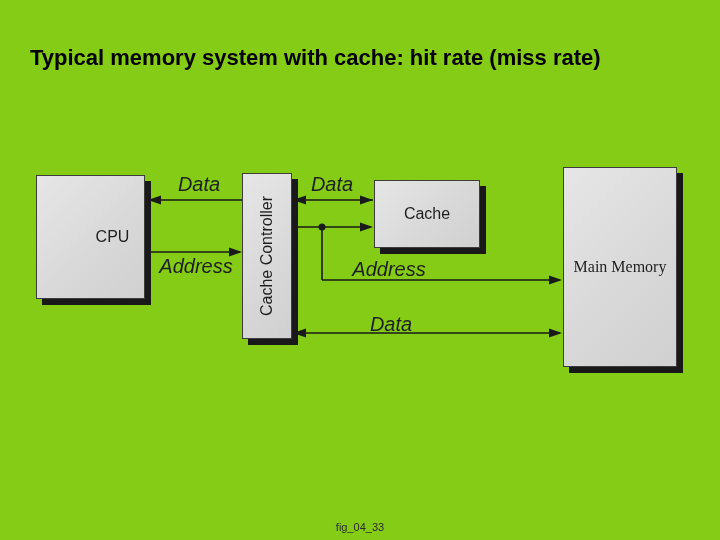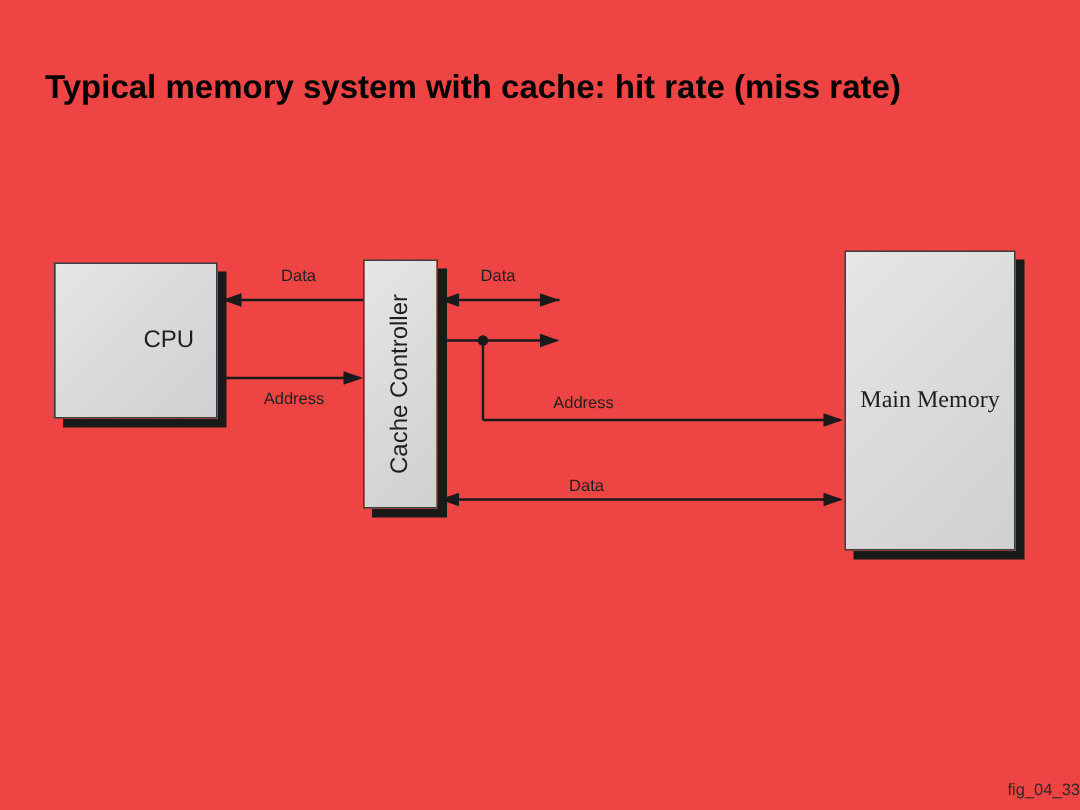--- a/index.html
+++ b/index.html
@@ -5,21 +5,21 @@
   html, body {
     margin: 0;
     padding: 0;
     background: #ffffff;
     font-family: "Liberation Sans", "DejaVu Sans", sans-serif;
   }
   .slide {
     position: relative;
     width: 720px;
     height: 540px;
-    background: #ef4444;
+    background: #84cc16;
     overflow: hidden;
   }
   .slide-title {
     position: absolute;
     left: 30px;
     top: 44px;
     width: 640px;
     font-size: 22px;
     line-height: 27px;
     font-weight: bold;
@@ -37,44 +37,45 @@
     box-shadow: 6px 6px 0 0 #191919;
     display: flex;
     align-items: center;
     justify-content: center;
   }
   .dbox .blabel {
     font-size: 16px;
     color: #1f1f1f;
     white-space: nowrap;
   }
-  .box-cpu        { left: 36px;  top: 175px; width: 109px; height: 104px; padding-left: 44px; }
+  .box-cpu        { left: 36px;  top: 175px; width: 109px; height: 124px; padding-left: 44px; }
   .box-controller { left: 242px; top: 173px; width: 50px;  height: 166px; }
   .box-cache      { left: 374px; top: 180px; width: 106px; height: 68px;  }
   .box-mainmem    { left: 563px; top: 167px; width: 114px; height: 200px; font-family: Liberation Serif, serif; }
 
   .rotated-label {
     position: absolute;
     left: 50%;
     top: 50%;
     transform: translate(-50%, -50%) rotate(-90deg);
     transform-origin: center center;
     font-size: 16px;
     color: #1f1f1f;
     white-space: nowrap;
   }
 
   
   .bus-label {
     position: absolute;
     transform: translateX(-50%);
-    font-size: 11px;
+    font-size: 20px;
     line-height: 16px;
     color: #1f1f1f;
     white-space: nowrap;
+    font-style: italic;
   }
   .lbl-cpu-data     { left: 199px; top: 176px; }
   .lbl-cpu-address  { left: 196px; top: 258px; }
   .lbl-cache-data   { left: 332px; top: 176px; }
   .lbl-mm-address   { left: 389px; top: 261px; }
   .lbl-mm-data      { left: 391px; top: 316px; }
 
   .bus-svg {
     position: absolute;
     left: 0;
@@ -84,21 +85,21 @@
     pointer-events: none;
   }
   .bus-svg line { stroke: #1a1a1a; stroke-width: 1.6; }
   .bus-svg polygon, .bus-svg circle { fill: #1a1a1a; stroke: none; }
 
   .figure-caption {
     position: absolute;
     left: 0;
     top: 521px;
     width: 720px;
-    text-align: right;
+    text-align: center;
     font-size: 11px;
     color: #2b2b2b;
   }
 </style>
 </head>
 <body>
 
 <div class="slide">
 
   <div class="slide-title">
@@ -106,20 +107,23 @@
   </div>
 
   <div class="dbox box-cpu">
     <span class="blabel">CPU</span>
   </div>
 
   <div class="dbox box-controller">
     <span class="rotated-label">Cache Controller</span>
   </div>
 
+  <div class="dbox box-cache">
+    <span class="blabel">Cache</span>
+  </div>
 
   <div class="dbox box-mainmem">
     <span class="blabel">Main Memory</span>
   </div>
 
   <svg class="bus-svg" viewBox="0 0 720 540">
 
     <line x1="148" y1="200" x2="242" y2="200"></line>
     <polygon points="148,200 161,195.5 161,204.5"></polygon>
 

